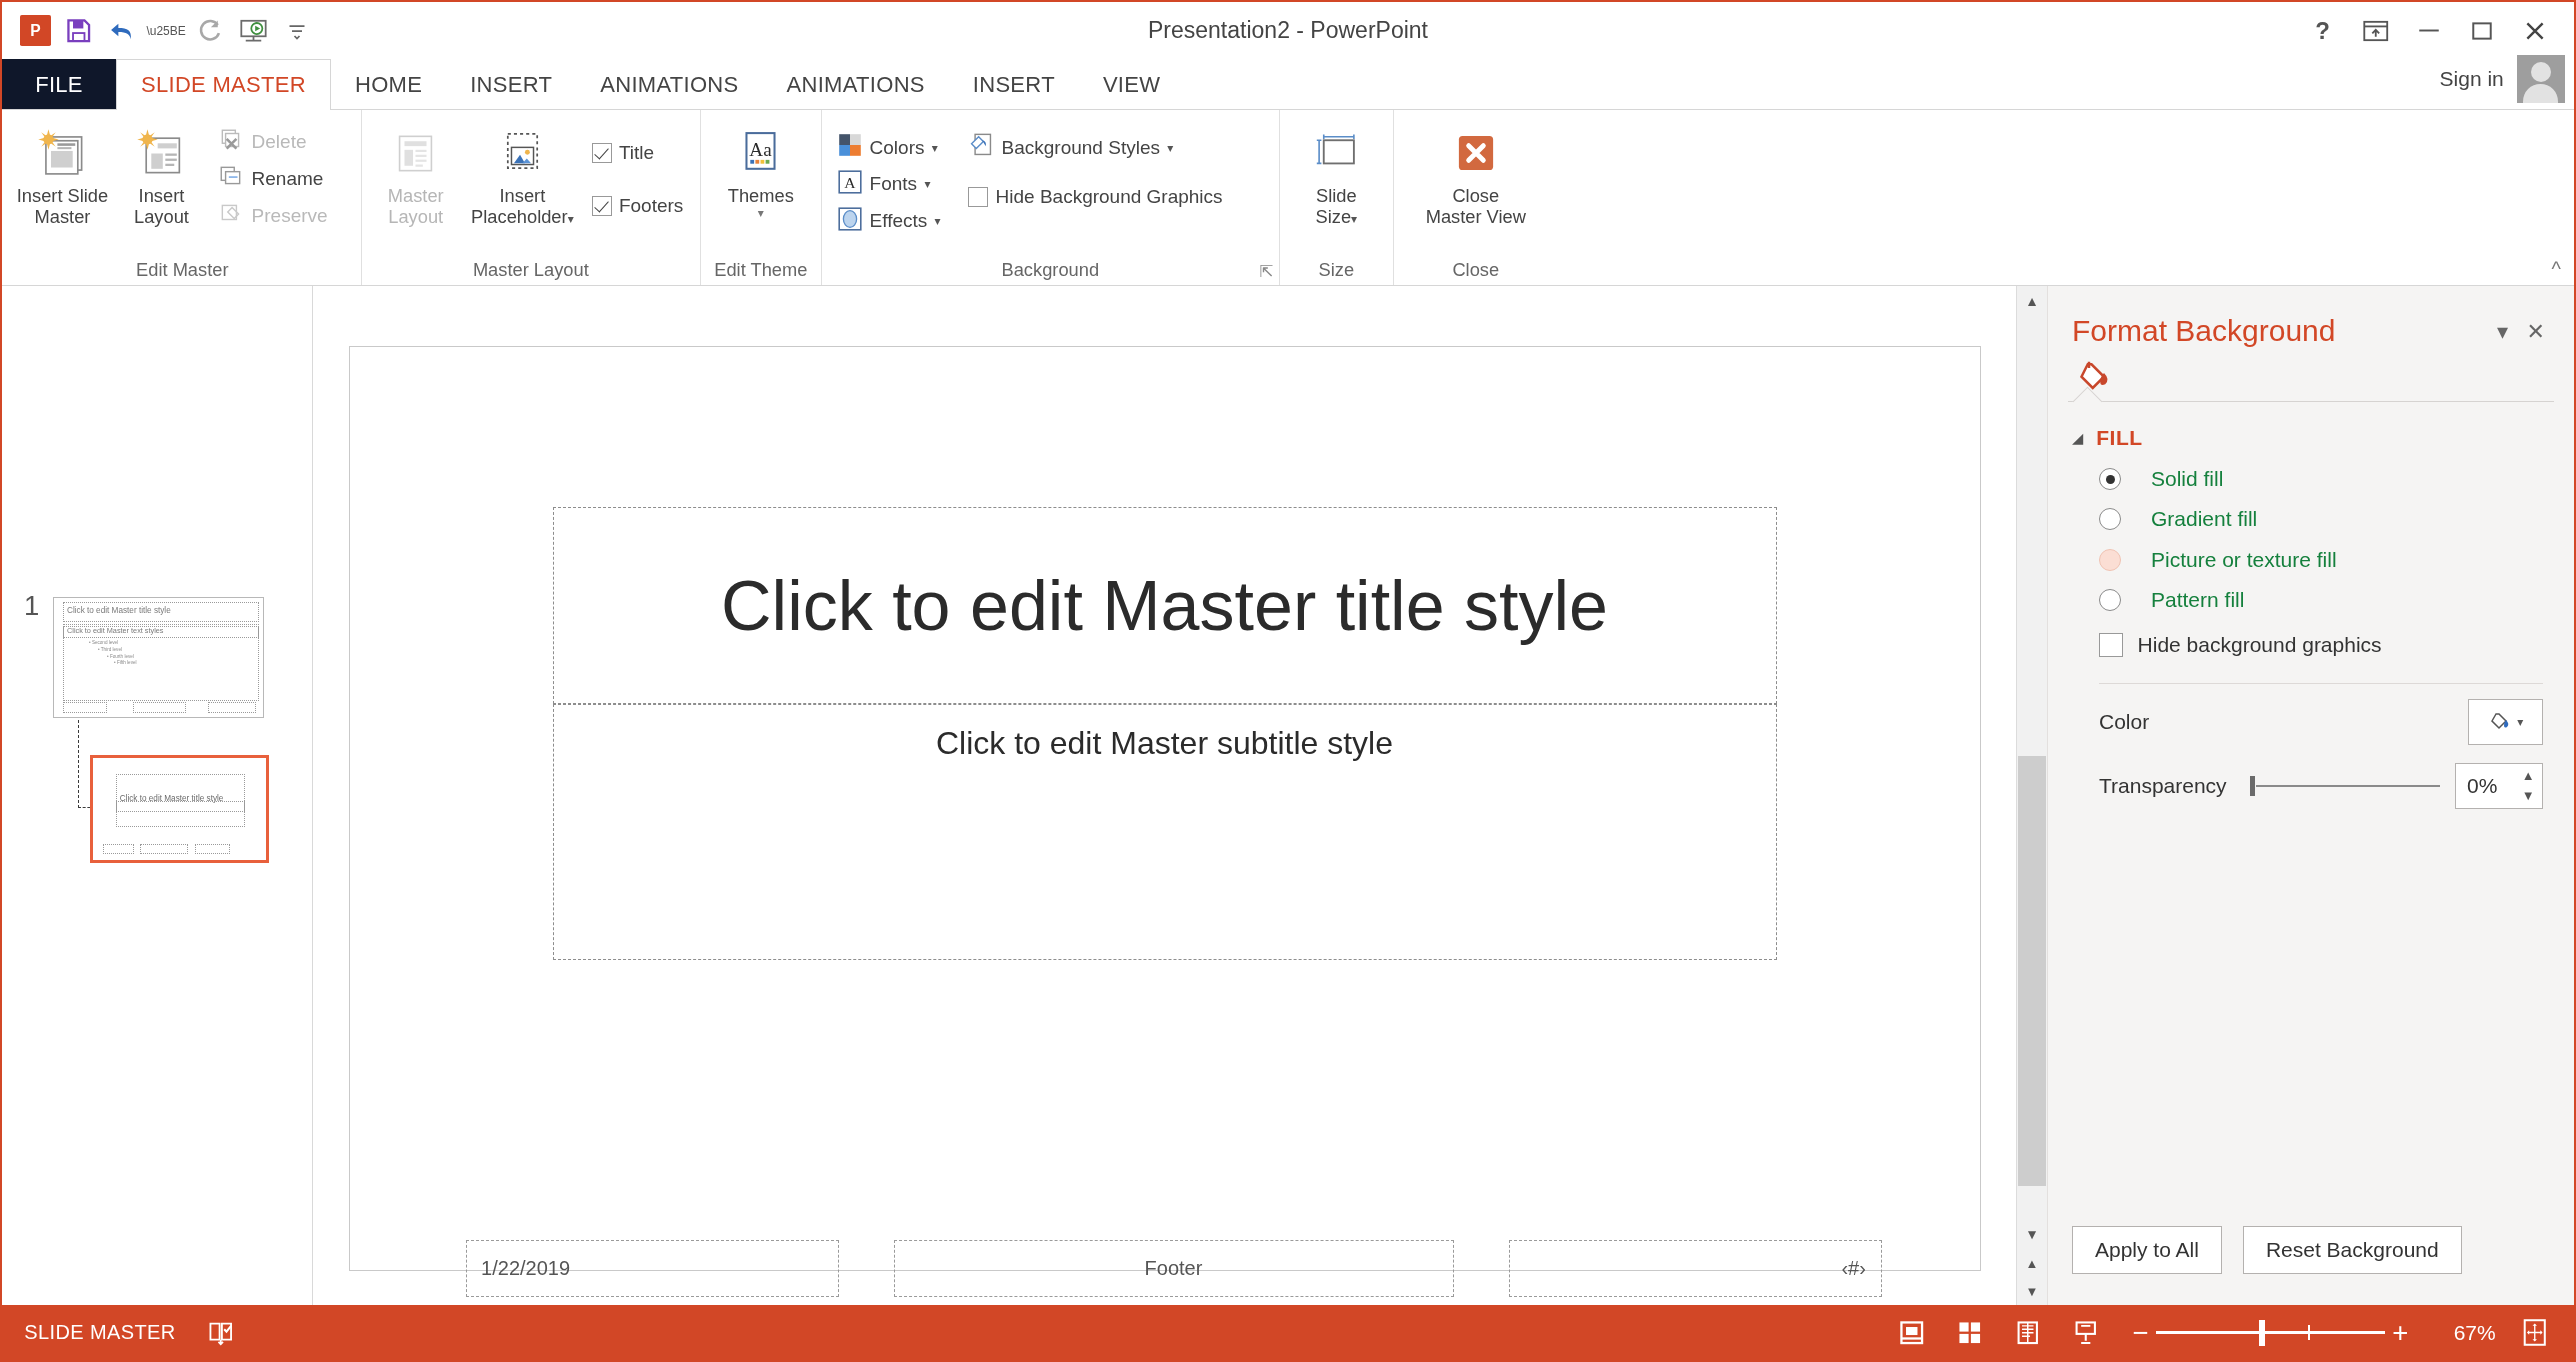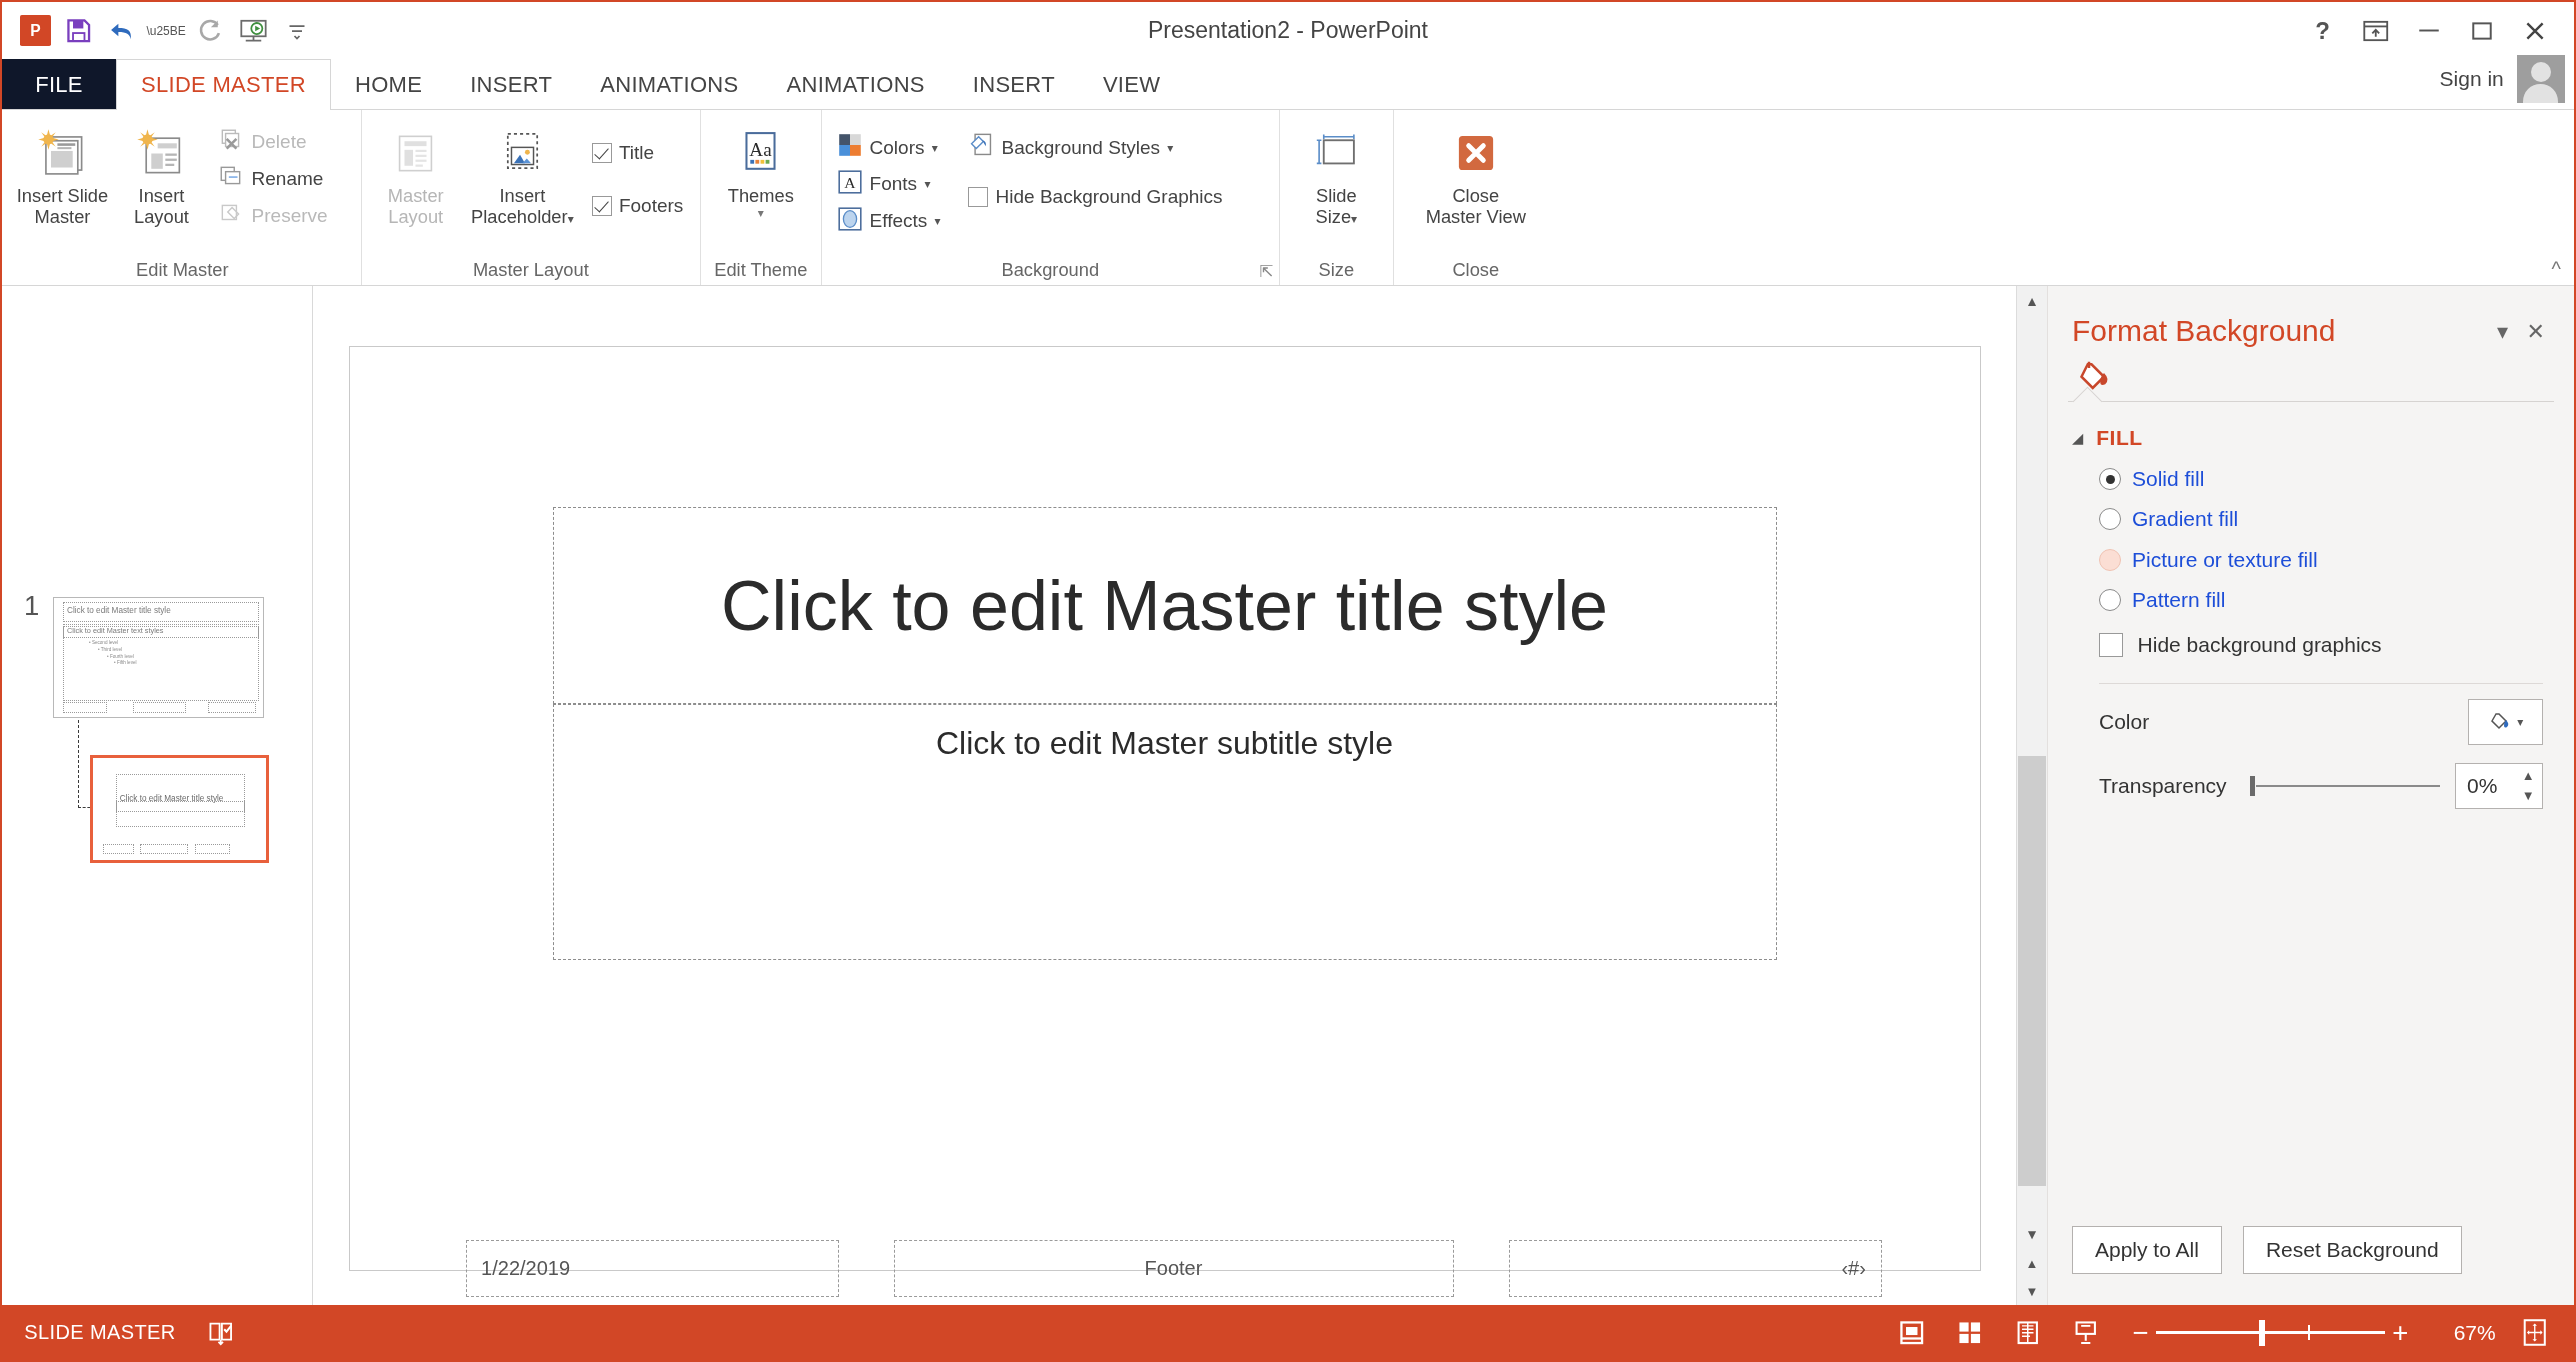--- a/index.html
+++ b/index.html
@@ -189,21 +189,21 @@
   .pane-iconrow { padding:7.3px 0 0 26px; }
   .tabline { height:0.9px; background:#d6d3d1; margin:0 20px; position:relative; }
   .tabline::before{
     content:""; position:absolute; left:9.2px; top:-10px; width:20px; height:20px;
     border-left:0.9px solid #d6d3d1; border-top:0.9px solid #d6d3d1;
     transform:rotate(45deg); background:#f5f4f3;
   }
   .sect-head { display:flex; align-items:center; gap:13px; padding:24px 0 9.2px 24px; }
   .sect-tri { font-size:14.6px; color:#555; }
   .sect-name { font-size:21px; color:#d24726; font-weight:bold; letter-spacing:0.5px; }
-  .radio-row { display:flex; align-items:center; gap:11px; padding:8.2px 0 8.2px 51px; font-size:21px; color:#1d4ed8; }
+  .radio-row { display:flex; align-items:center; gap:30px; padding:8.2px 0 8.2px 51px; font-size:21px; color:#15803d; }
   .radio {
     width:22px; height:22px; border-radius:50%; border:0.9px solid #8a8a8a; background:#fff;
     position:relative; flex:0 0 22px;
   }
   .radio.on::after{ content:""; position:absolute; left:5.5px; top:5.5px; width:9.2px; height:9.2px; border-radius:50%; background:#333;}
   .radio.hl { background:#fbded4; border-color:#f0c3b3; }
   .chk-row { display:flex; align-items:center; gap:14.6px; padding:13px 0 9.2px 51px; font-size:21px; color:#333; }
   .pane-sep { height:0.9px; background:#ddd9d7; margin:16.5px 31px 5.5px 51px; }
   .field-row { display:flex; align-items:center; padding:9.2px 31px 9.2px 51px; font-size:21px; color:#333; }
   .field-row .flabel { flex:0 0 auto; }

